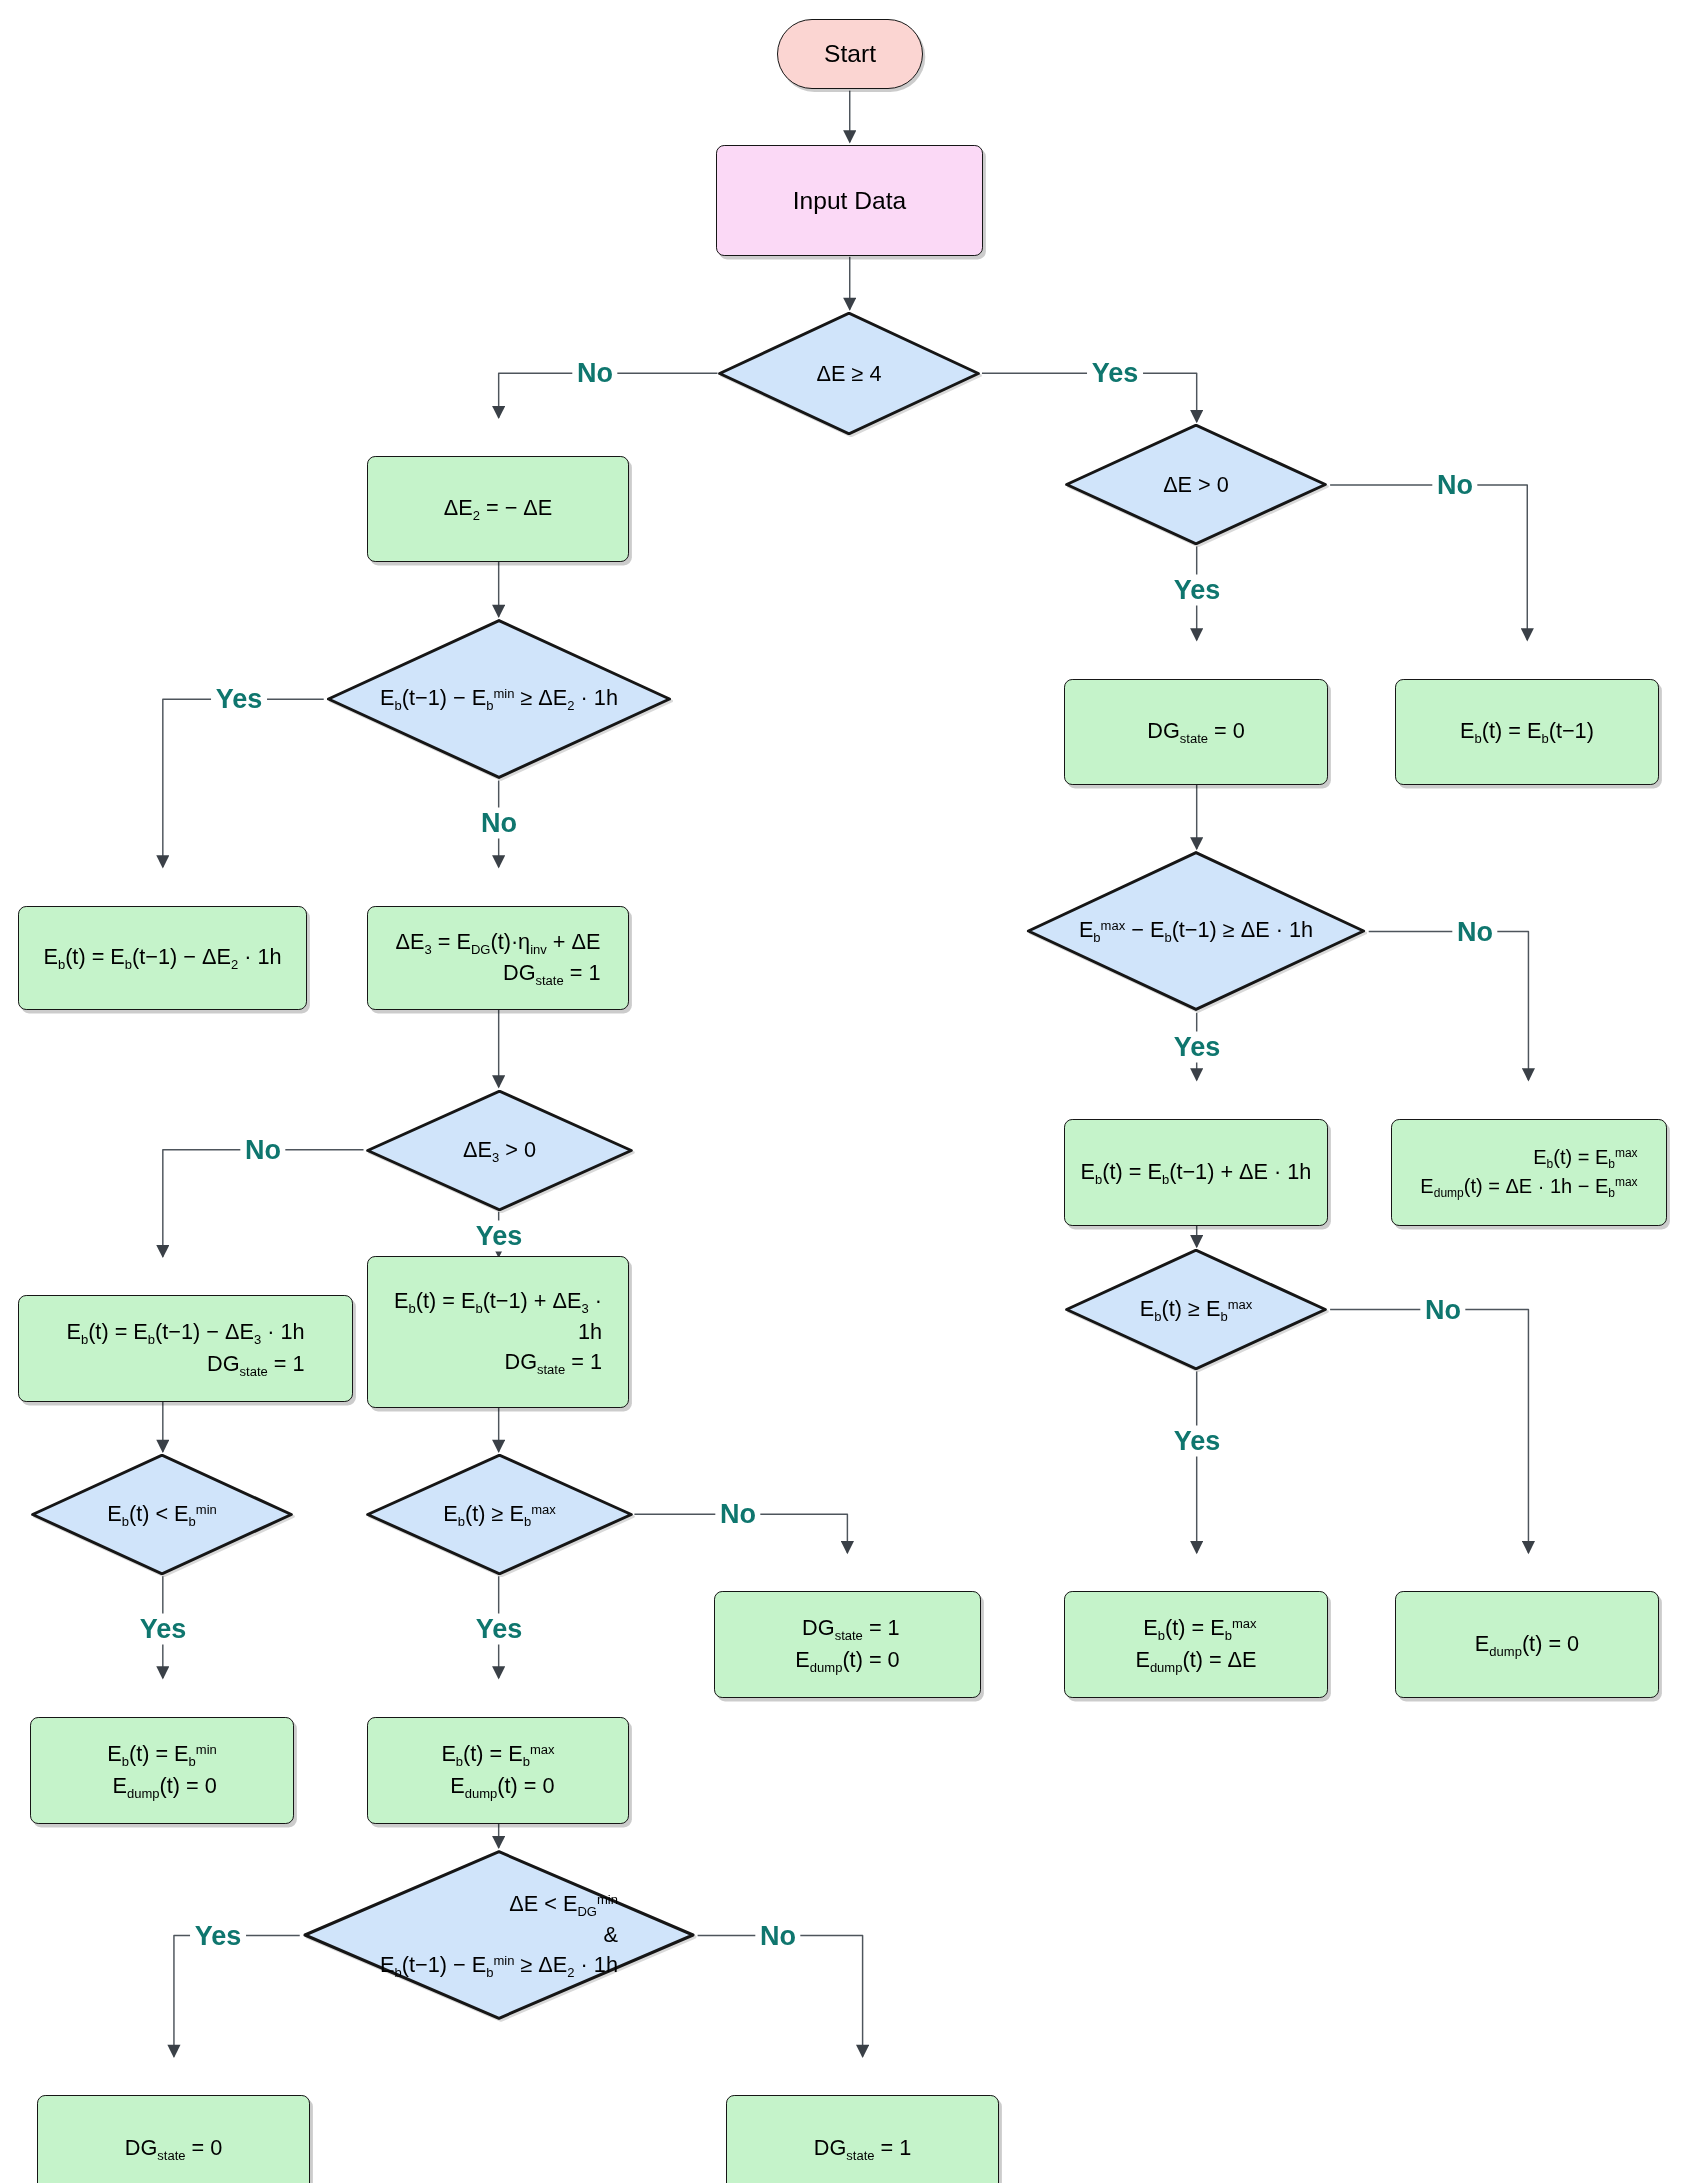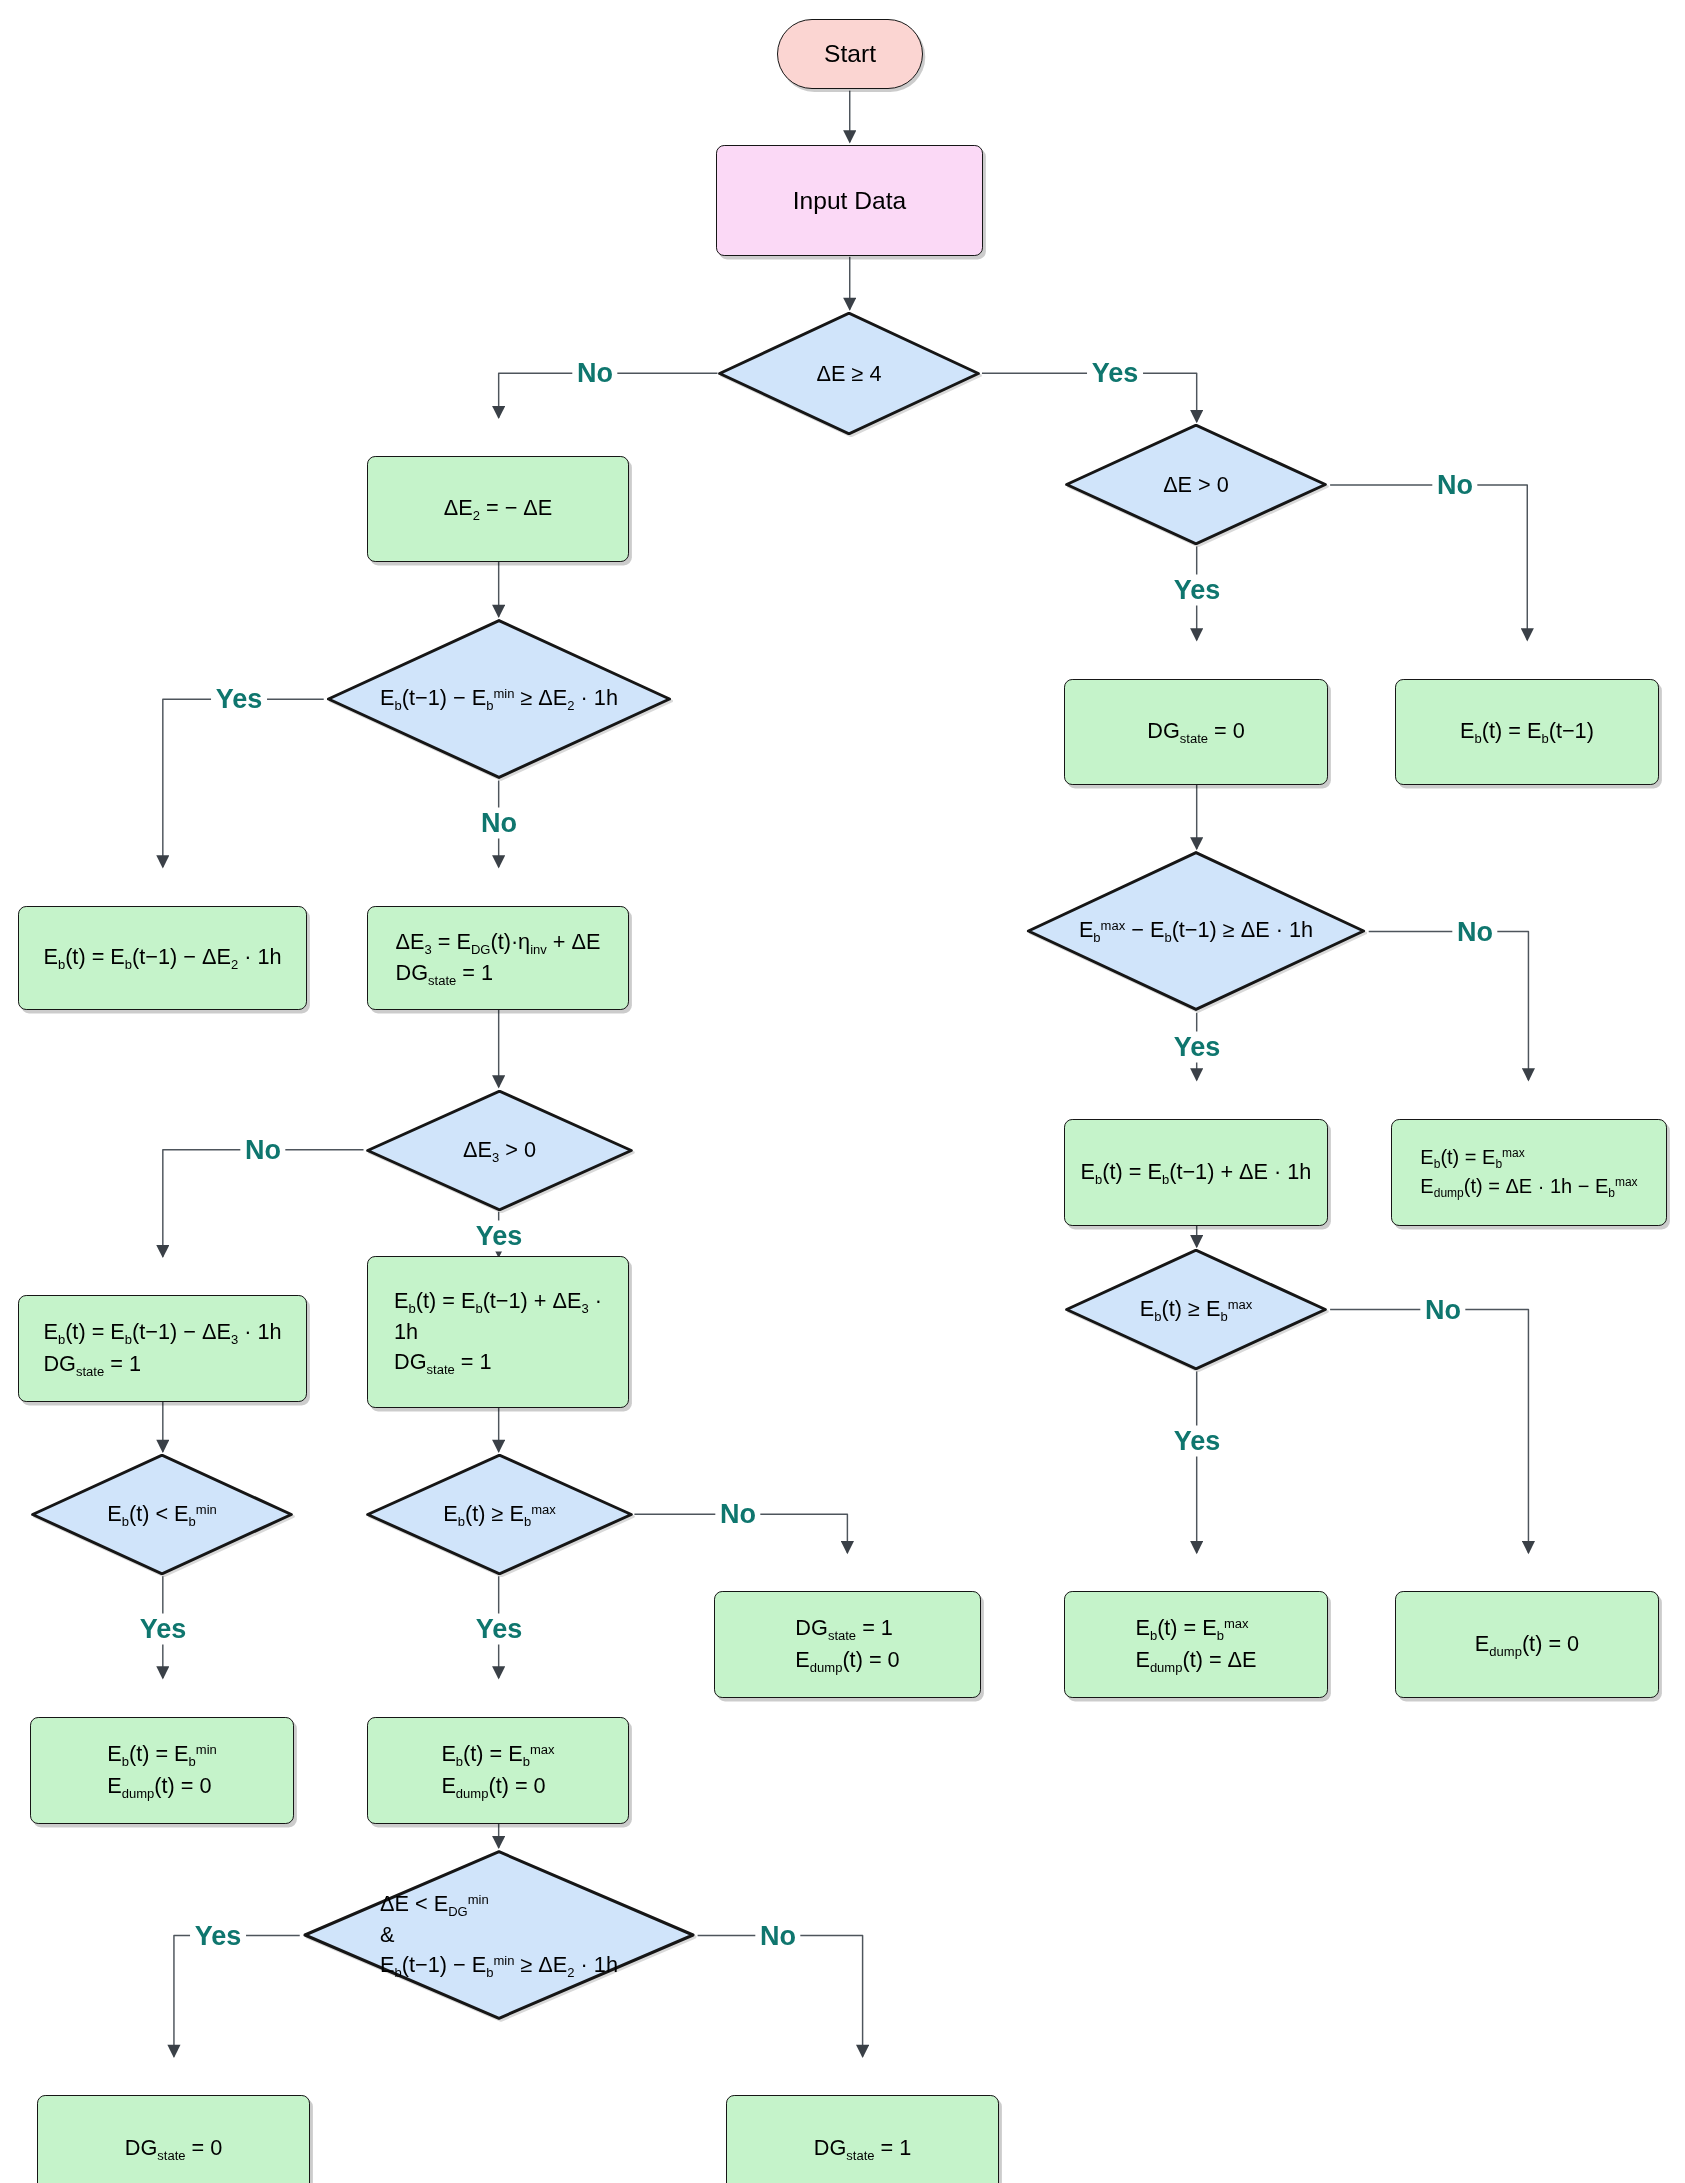--- a/index.html
+++ b/index.html
@@ -9,21 +9,21 @@
     background:#ffffff;
     font-family:"Liberation Sans", sans-serif;
     color:#000;
     overflow:hidden;
   }
   #edges{position:absolute;left:0;top:0;z-index:0;}
   #edges polyline{fill:none;stroke:#4e555c;stroke-width:2.5;stroke-linejoin:round;marker-end:url(#arrowhead);}
   .node{
     position:absolute;
     display:flex;align-items:center;justify-content:center;
-    text-align:left;z-index:1;box-sizing:border-box;
+    text-align:right;z-index:1;box-sizing:border-box;
   }
   .rect{border:1.8px solid #161616;border-radius:8.2px;box-shadow:2.9px 3.5px 0 rgba(0,0,0,0.20);}
   .green{background:#c5f3ca;margin-top:36px;}
   .magenta{background:#fbd9f6;}
   .pill{background:#fbd5d2;border:1.8px solid #161616;border-radius:36px;box-shadow:2.3px 2.9px 0 rgba(0,0,0,0.20);}
   .diamond{background:transparent;}
   .diamond .dshape{position:absolute;left:0;top:0;width:100%;height:100%;filter:drop-shadow(2.3px 2.9px 0 rgba(0,0,0,0.15));}
   .diamond polygon{fill:#d0e4fa;stroke:#161616;stroke-width:3;stroke-linejoin:round;}
   .txt{position:relative;z-index:2;font-size:21.7px;line-height:1.38;padding:0 7px;}
   .big .txt{font-size:24.6px;}
@@ -139,21 +139,21 @@
     <span class="txt">E<sub>b</sub>(t) = E<sub>b</sub><sup>max</sup><br>E<sub>dump</sub>(t) = ΔE · 1h  −  E<sub>b</sub><sup>max</sup></span>
   </div>
 
   <div class="node diamond" style="left:365px;top:1090px;width:269px;height:121px">
     <svg class="dshape" viewBox="0 0 100 100" preserveAspectRatio="none">
         <polygon points="50,1 99,50 50,99 1,50" vector-effect="non-scaling-stroke"></polygon>
       </svg>
     <span class="txt">ΔE<sub>3</sub>  &gt; 0</span>
   </div>
 
-  <div class="node rect green" style="left:18px;top:1259px;width:289px;height:107px">
+  <div class="node rect green" style="left:18px;top:1259px;width:335px;height:107px">
     <span class="txt">E<sub>b</sub>(t) =  E<sub>b</sub>(t−1) − ΔE<sub>3</sub> · 1h<br>DG<sub>state</sub> = 1</span>
   </div>
 
   <div class="node rect green" style="left:367px;top:1220px;width:262px;height:152px">
     <span class="txt">E<sub>b</sub>(t) =  E<sub>b</sub>(t−1) + ΔE<sub>3</sub> ·<br>1h<br>DG<sub>state</sub> = 1</span>
   </div>
 
   <div class="node diamond" style="left:1064px;top:1249px;width:264px;height:121px">
     <svg class="dshape" viewBox="0 0 100 100" preserveAspectRatio="none">
         <polygon points="50,1 99,50 50,99 1,50" vector-effect="non-scaling-stroke"></polygon>

